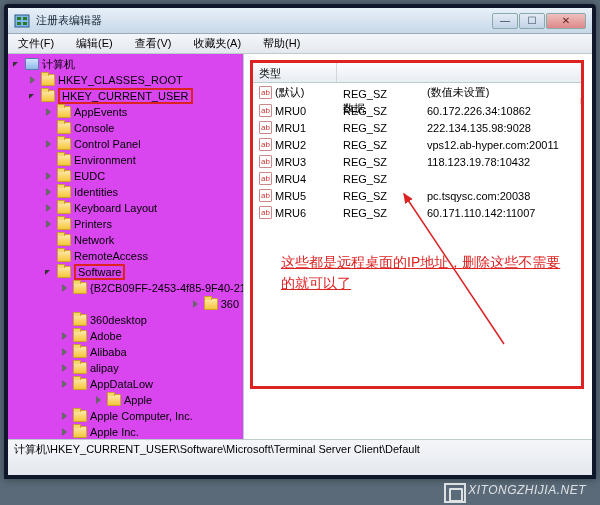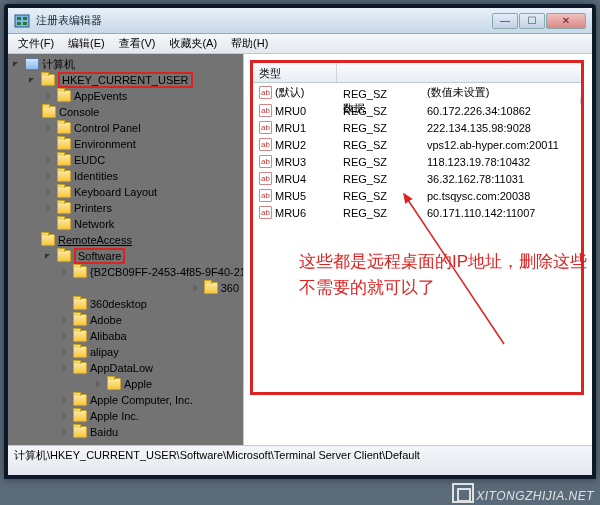--- a/index.html
+++ b/index.html
@@ -4,24 +4,24 @@
 <style>
 * { margin: 0; padding: 0; box-sizing: border-box; font-family: "Microsoft YaHei", SimSun, Tahoma, sans-serif; font-size: 11px; }
 body { background: #5a6a78; width: 600px; height: 505px; position: relative; overflow: hidden; }
 .window { position: absolute; left: 4px; top: 4px; right: 4px; bottom: 26px; background: #fff; border: 4px solid #0f172a; border-radius: 4px 4px 0 0; display: flex; flex-direction: column; box-shadow: 0 0 8px rgba(0,0,0,.4); }
 .titlebar { height: 26px; background: linear-gradient(#e8f0f8, #c8d8e8); border-bottom: 1px solid #9ab; display: flex; align-items: center; padding: 0 6px; border-radius: 4px 4px 0 0; }
 .titlebar .ico { width: 16px; height: 16px; margin-right: 6px; }
 .titlebar .title { flex: 1; color: #123; }
 .winbtns { display: flex; gap: 1px; }
 .winbtn { width: 26px; height: 16px; background: linear-gradient(#e4ecf6,#c2d2e6); border: 1px solid #8aa; border-radius: 2px; display: flex; align-items: center; justify-content: center; font-size: 10px; color: #345; }
 .winbtn.close { background: linear-gradient(#f0c0c0,#d88); color: #622; width: 40px; }
-.menubar { height: 20px; background: linear-gradient(#f4f6fa,#e4e8ee); border-bottom: 1px solid #bcc; display: flex; align-items: center; padding: 0 4px; gap: 2px; }
+.menubar { height: 20px; background: linear-gradient(#f4f6fa,#e4e8ee); border-bottom: 1px solid #bcc; display: flex; align-items: center; padding: 0 4px; gap: 10px; }
 .menuitem { padding: 2px 6px; color: #000; cursor: default; }
 .body { flex: 1; display: flex; overflow: hidden; }
-.tree { width: 236px; border-right: 1px solid #bcc; overflow: auto; background: #737373; padding: 2px 0; }
+.tree { width: 236px; border-right: 1px solid #bcc; overflow: auto; background: #d946ef; padding: 2px 0; }
 .tree-row { display: flex; align-items: center; height: 16px; white-space: nowrap; padding-right: 4px; }
 .expander { width: 11px; height: 11px; margin-right: 2px; flex-shrink: 0; position: relative; }
 .expander.has::before { content: ""; position: absolute; left: 2px; top: 1px; border-style: solid; }
 .expander.closed::before { border-width: 4px 0 4px 5px; border-color: transparent transparent transparent #666; }
 .expander.open::before { border-width: 5px 5px 0 0; border-color: #333 transparent transparent transparent; left:1px; top:3px; }
 .ficon { width: 14px; height: 12px; margin-right: 3px; flex-shrink: 0; background: linear-gradient(#ffe9a8,#f5c63c); border: 1px solid #caa22a; border-radius: 1px; position: relative; }
 .ficon::before { content: ""; position: absolute; left: -1px; top: -3px; width: 6px; height: 3px; background: #f5d76a; border: 1px solid #caa22a; border-bottom: none; border-radius: 1px 1px 0 0; }
 .pcicon { width: 14px; height: 12px; margin-right: 3px; flex-shrink: 0; background: linear-gradient(#cfe5ff,#8fb8e8); border: 1px solid #5a7fac; border-radius: 1px; }
 .tlabel { color: #000; }
 .hl { border: 2px solid #d22; padding: 0 2px; }
@@ -31,24 +31,24 @@
 .lh { padding: 3px 6px; border-right: 1px solid #d0d6de; color: #000; }
 .lh.c1 { width: 84px; } .lh.c2 { width: 84px; } .lh.c3 { flex: 1; margin-top: 35px; }
 .listbody { }
 .lrow { display: flex; height: 17px; align-items: flex-end; }
 .lc { padding: 0 6px; overflow: hidden; text-overflow: ellipsis; white-space: nowrap; }
 .lc.c1 { width: 84px; display: flex; align-items: center; }
 .lc.c2 { width: 84px; }
 .lc.c3 { flex: 1; }
 .vicon { width: 13px; height: 13px; margin-right: 3px; flex-shrink: 0; background: #fff; border: 1px solid #c88; border-radius: 1px; position: relative; }
 .vicon::after { content: "ab"; position: absolute; left: 1px; top: 0; font-size: 8px; color: #c33; line-height: 11px; }
-.annotation { position: absolute; right: 3px; bottom: 145px; width: 290px; color: #d22; font-size: 17px; line-height: 1.5; }
+.annotation { position: absolute; right: 21px; bottom: 145px; width: 290px; color: #d22; font-size: 14px; line-height: 1.5; text-decoration: underline; }
 .arrow-svg { position: absolute; pointer-events: none; }
-.statusbar { height: 30px; background: linear-gradient(#f4f6fa,#e4e8ee); border-top: 1px solid #bcc; padding: 2px 6px; color: #000; }
-.watermark { position: absolute; right: 6px; bottom: 2px; display: flex; align-items: flex-end; gap: 2px; opacity: .8; }
+.statusbar { height: 36px; background: linear-gradient(#f4f6fa,#e4e8ee); border-top: 1px solid #bcc; padding: 2px 6px; color: #000; }
+.watermark { position: absolute; right: 14px; bottom: 2px; display: flex; align-items: flex-start; gap: 2px; opacity: .8; }
 .watermark .wmlogo { width: 22px; height: 20px; border: 2px solid #fff; position: relative; }
 .watermark .wmlogo::before { content:""; position:absolute; left:3px; top:3px; width:10px; height:10px; border:2px solid #fff; border-radius:1px; }
 .watermark .wmtext { color: #fff; font-size: 12px; font-style: italic; letter-spacing: .5px; }
 </style>
 </head>
 <body>
 
 <div class="window">
   <div class="titlebar">
     <svg class="ico" viewBox="0 0 16 16">
@@ -73,30 +73,35 @@
       <div class="menuitem">帮助(H)</div>
     </div>
   <div class="body">
     <div class="tree" id="tree">
         <div class="tree-row" style="padding-left: 4px;">
           <div class="expander has open"></div>
           <div class="pcicon"></div>
           <span class="tlabel">计算机</span>
         </div>
         <div class="tree-row" style="padding-left: 20px;">
+          <div class="expander has closed"></div>
+          <div class="ficon"></div>
+          <span class="tlabel">HKEY_CLASSES_ROOT</span>
+        </div>
+        <div class="tree-row" style="padding-left: 20px;">
           <div class="expander has open"></div>
           <div class="ficon"></div>
           <span class="tlabel hl">HKEY_CURRENT_USER</span>
         </div>
         <div class="tree-row" style="padding-left: 36px; text-align: right;">
           <div class="expander has closed"></div>
           <div class="ficon"></div>
           <span class="tlabel">AppEvents</span>
         </div>
-        <div class="tree-row" style="padding-left: 21px;">
+        <div class="tree-row" style="padding-left: 36px;">
           <div class="expander"></div>
           <div class="ficon"></div>
           <span class="tlabel">Console</span>
         </div>
         <div class="tree-row" style="padding-left: 36px;">
           <div class="expander has closed"></div>
           <div class="ficon"></div>
           <span class="tlabel">Control Panel</span>
         </div>
         <div class="tree-row" style="padding-left: 36px;">
@@ -122,21 +127,21 @@
         <div class="tree-row" style="padding-left: 36px;">
           <div class="expander has closed"></div>
           <div class="ficon"></div>
           <span class="tlabel">Printers</span>
         </div>
         <div class="tree-row" style="padding-left: 36px;">
           <div class="expander"></div>
           <div class="ficon"></div>
           <span class="tlabel">Network</span>
         </div>
-        <div class="tree-row" style="padding-left: 20px; text-decoration: underline;">
+        <div class="tree-row" style="padding-left: 36px;">
           <div class="expander"></div>
           <div class="ficon"></div>
           <span class="tlabel">RemoteAccess</span>
         </div>
         <div class="tree-row" style="padding-left: 36px;">
           <div class="expander has open"></div>
           <div class="ficon"></div>
           <span class="tlabel hl">Software</span>
         </div>
         <div class="tree-row" style="padding-left: 52px;">
@@ -241,21 +246,20 @@
               </div>
               <div class="lc c2">REG_SZ</div>
               <div class="lc c3">118.123.19.78:10432</div>
             </div>
             <div class="lrow">
               <div class="lc c1">
                 <div class="vicon"></div>
                 <span>MRU4</span>
               </div>
               <div class="lc c2">REG_SZ</div>
-              <div class="lc c3">36.32.162.78:11031</div>
             </div>
             <div class="lrow">
               <div class="lc c1">
                 <div class="vicon"></div>
                 <span>MRU5</span>
               </div>
               <div class="lc c2">REG_SZ</div>
               <div class="lc c3">pc.tsqysc.com:20038</div>
             </div>
             <div class="lrow">

